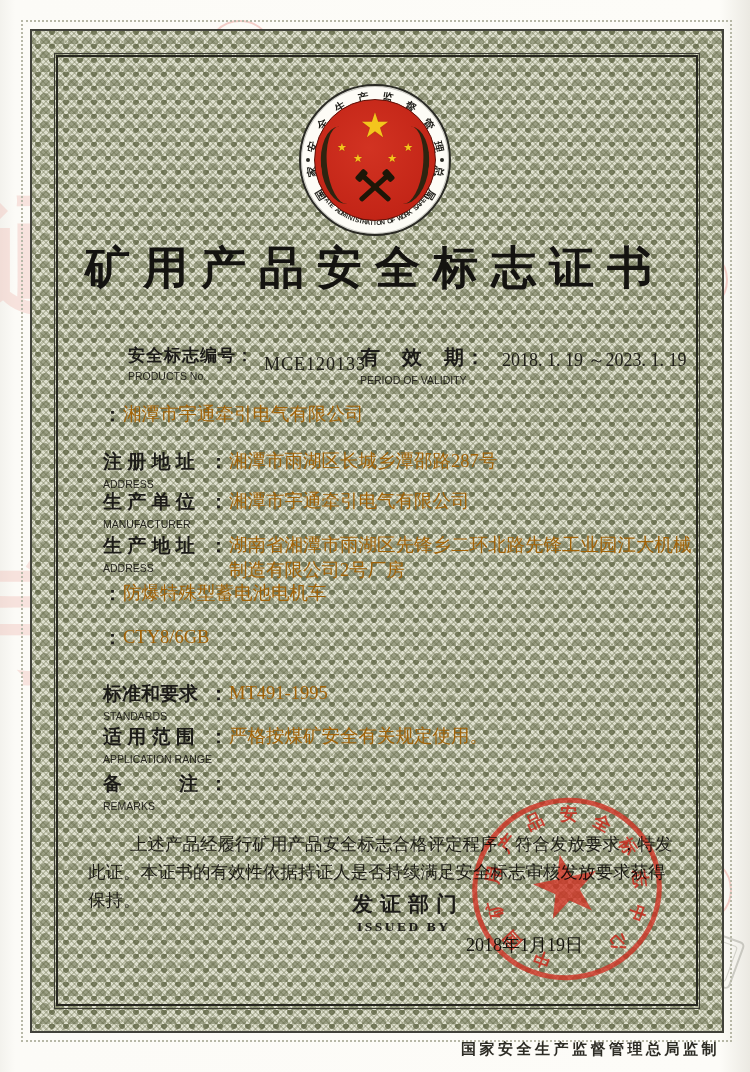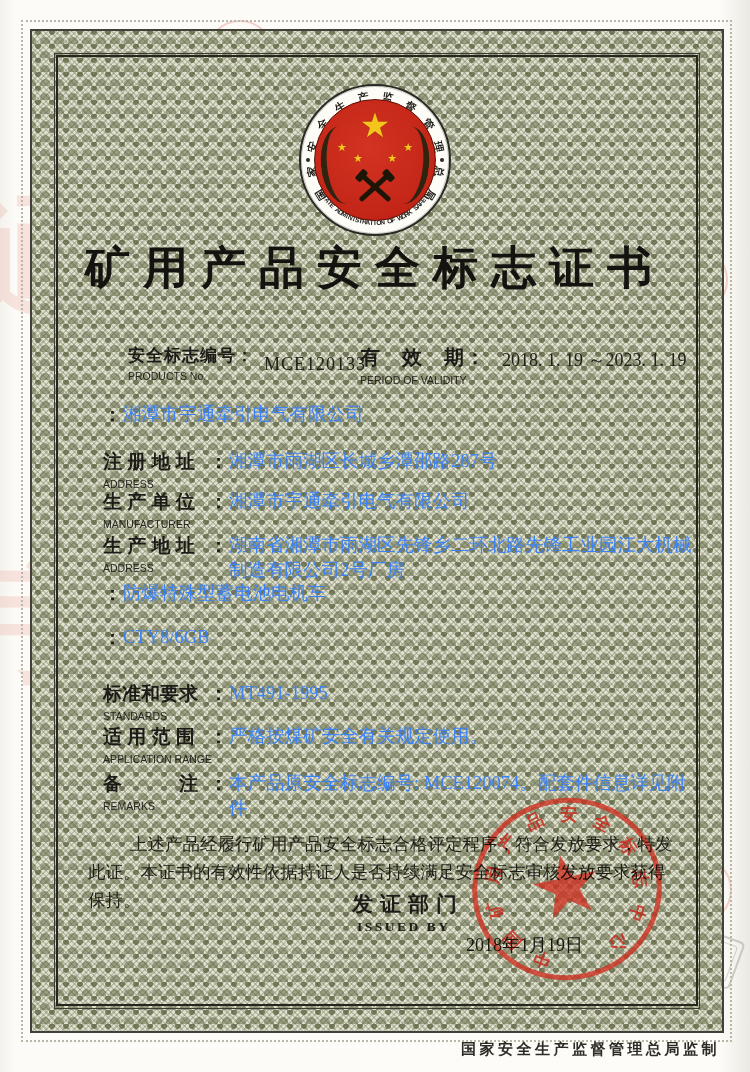--- a/index.html
+++ b/index.html
@@ -80,21 +80,21 @@
   .approval-row{position:absolute;left:128px;top:344px;display:flex;align-items:center;}
   .approval-row .val-text{margin-left:10px;margin-top:2px;letter-spacing:1px;}
   .validity-row{position:absolute;left:360px;top:344px;display:flex;align-items:flex-start;}
   .validity-row .val-text{margin-left:16px;margin-top:4px;}
   
   .field{position:absolute;left:103px;display:flex;align-items:flex-start;}
   .field .lbl-zh{font-size:19px;letter-spacing:0;}
   .field .flabel{width:106px;display:flex;flex-direction:column;flex:none;}
   .field .colon{flex:none;width:20px;font-weight:700;font-size:19px;}
   .field .fval{max-width:468px;font-family:"Liberation Serif","DejaVu Serif",serif;
-    font-size:18.5px;line-height:25px;color:#3b82f6;}
+    font-size:18.5px;line-height:25px;color:#a16207;}
   
   .statement{position:absolute;left:88px;top:830px;width:586px;font-family:"Liberation Serif","DejaVu Serif",serif;
     font-size:17.5px;line-height:28px;text-indent:2.4em;color:#1e1d17;}
   
   .issued-zh{position:absolute;left:352px;top:890px;font-size:21px;font-weight:700;letter-spacing:7px;}
   .issued-en{position:absolute;left:357px;top:919px;font-size:13.5px;font-weight:700;letter-spacing:2.5px;
     font-family:"Liberation Serif","DejaVu Serif",serif;}
   .issue-date{position:absolute;left:466px;top:933px;font-size:18px;z-index:4;
     font-family:"Liberation Serif","DejaVu Serif",serif;color:#16150f;}
   
@@ -320,21 +320,20 @@
     <span class="colon">：</span>
     <div class="fval">严格按煤矿安全有关规定使用。</div>
   </div>
 
   <div class="field" style="top:771px;">
     <div class="flabel">
       <span class="lbl-zh">备　　　注</span>
       <span class="lbl-en">REMARKS</span>
     </div>
     <span class="colon">：</span>
-    <div class="fval">本产品原安全标志编号: MCE120074。配套件信息详见附件</div>
   </div>
 
   <div class="statement">上述产品经履行矿用产品安全标志合格评定程序，符合发放要求，特发此证。本证书的有效性依据持证人是否持续满足安全标志审核发放要求获得保持。</div>
 
   <div class="issued-zh">发证部门</div>
   <div class="issued-en">ISSUED BY</div>
   <div class="issue-date">2018年1月19日</div>
 
   <div class="seal">
     <div class="ringline"></div>

